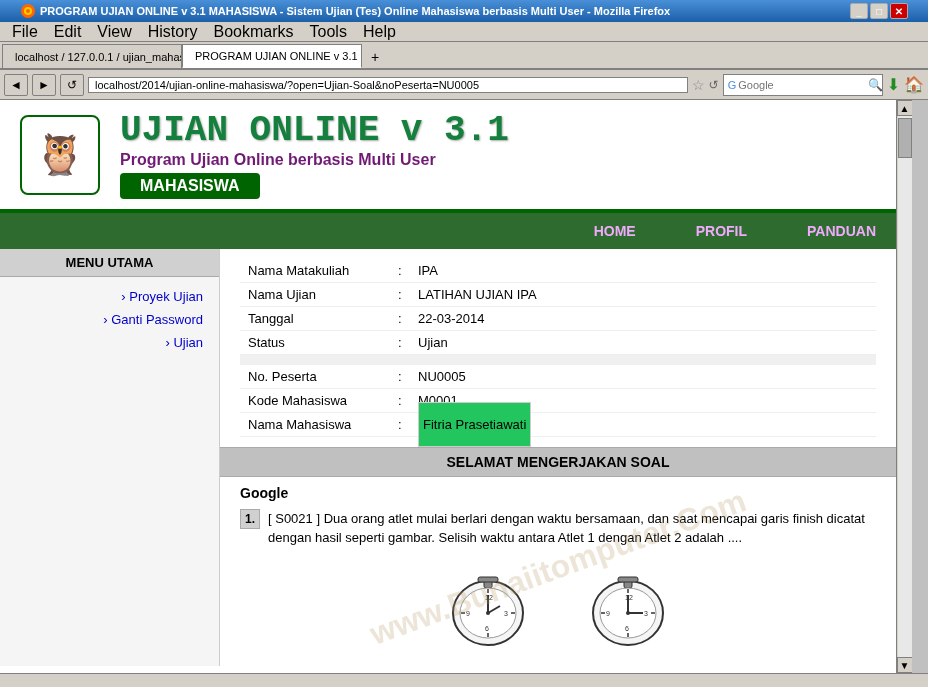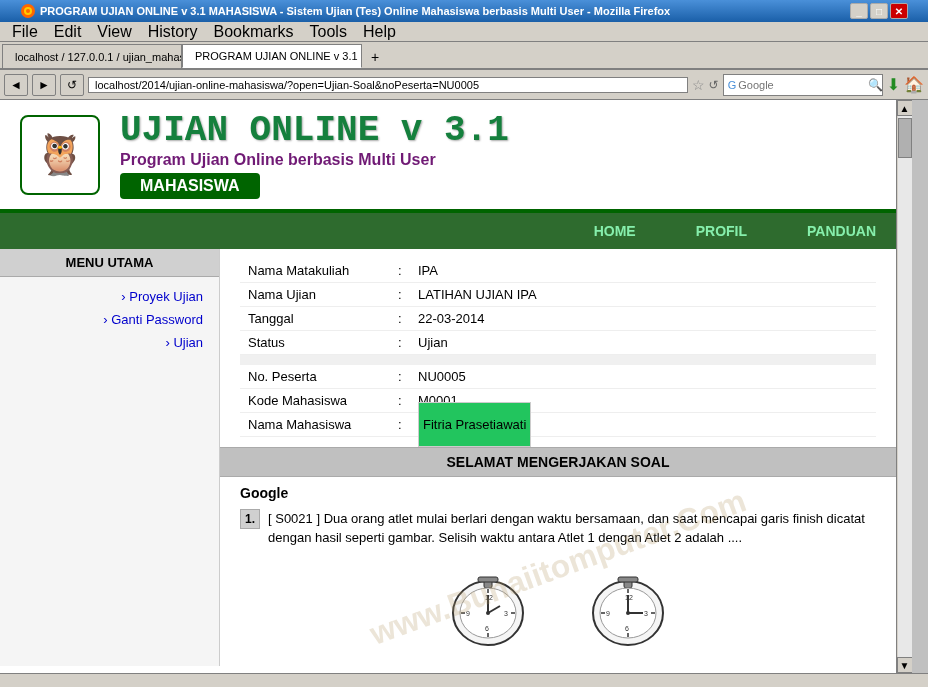--- a/index.html
+++ b/index.html
@@ -213,21 +213,21 @@
     .nav-bar {
       background: #2e6b2e;
       height: 36px;
       display: flex;
       align-items: center;
       justify-content: flex-end;
       padding: 0 20px;
       gap: 60px;
     }
     .nav-link {
-      color: #86efac;
+      color: #f0abfc;
       font-weight: bold;
       font-size: 14px;
       cursor: pointer;
       text-decoration: none;
     }
 
     
     .main-layout {
       display: flex;
       background: #f0f0f0;

